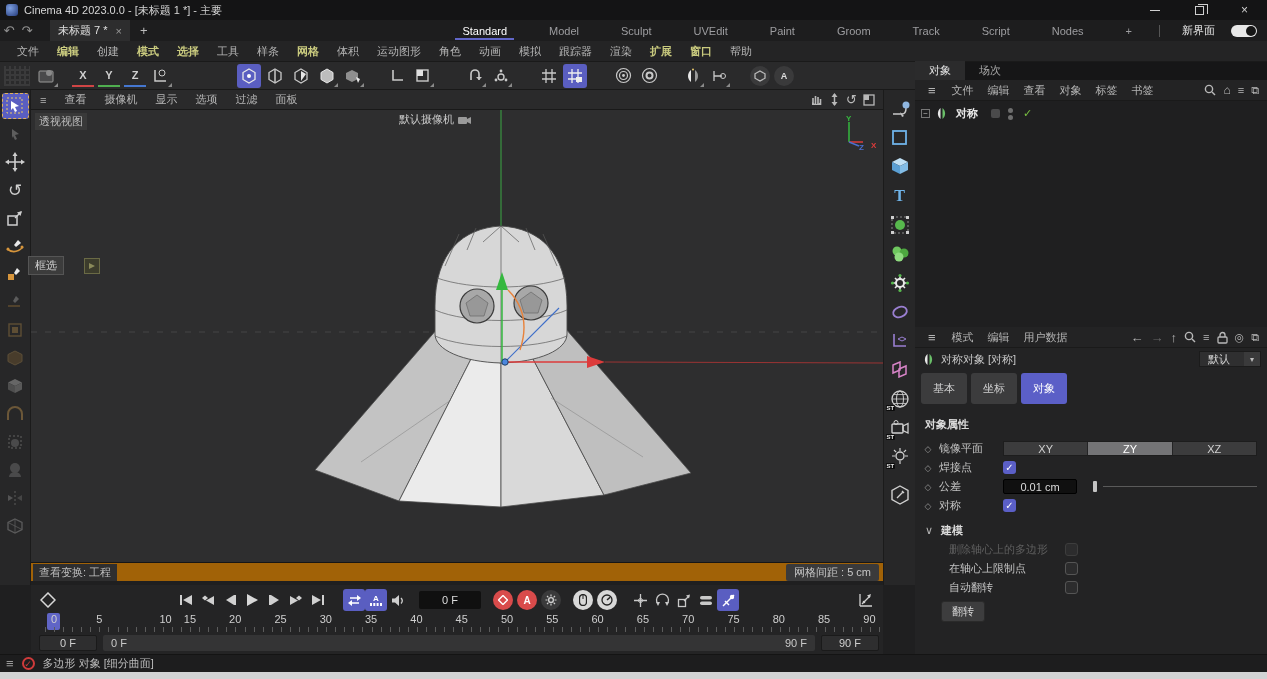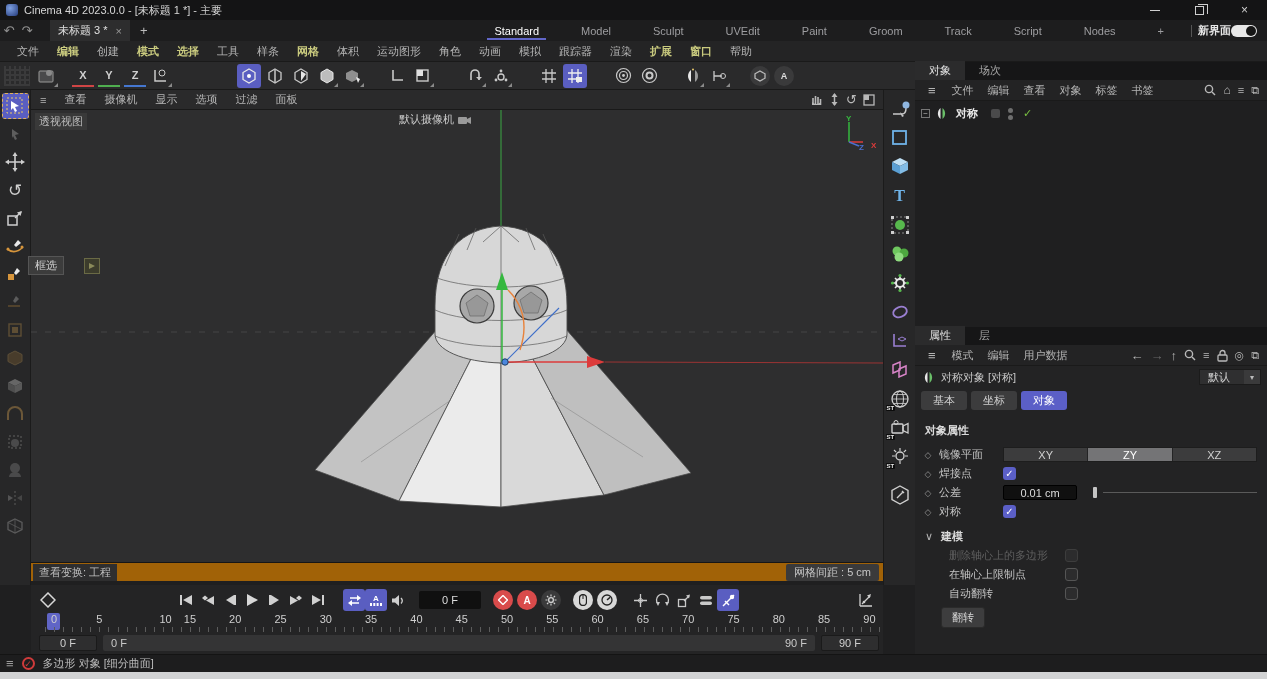--- a/index.html
+++ b/index.html
@@ -18,21 +18,21 @@
   #tabrow{left:0;top:20px;width:1267px;height:21px;background:#1d1d1e;display:flex;align-items:center}
   .histbtn{color:#8f8f8f;font-size:13px;width:18px;text-align:center}
   #doc-tab{background:#2d2d2e;height:100%;display:flex;align-items:center;padding:0 8px;margin-left:14px;color:#e0e0e0;gap:8px}
   #doc-tab .x{color:#9a9a9a;font-size:11px}
   #tab-add{color:#bdbdbd;font-size:13px;padding:0 10px}
   #layout-tabs{margin-left:auto;display:flex;align-items:center;height:100%}
   .ltab{padding:0 21px;height:100%;display:flex;align-items:center;color:#9d9da0;position:relative}
   .ltab.active{color:#fff}
   .ltab.active:after{content:"";position:absolute;left:14px;right:14px;bottom:1px;height:2px;background:#6166c8}
   #layout-sep{width:1px;height:12px;background:#555;margin:0 6px}
-  #new-ui{color:#e6e6e6;font-weight:bold;margin:0 0}
+  #new-ui{color:#e6e6e6;font-weight:normal;margin:0 16px}
   #ui-toggle{width:26px;height:12px;background:#e8e8e8;border-radius:6px;position:relative;margin-right:10px}
   #ui-toggle:before{content:"";position:absolute;right:1px;top:1px;width:10px;height:10px;border-radius:50%;background:#161616}
   
   #menubar{left:0;top:41px;width:1267px;height:21px;background:#242425;display:flex;align-items:center;padding-left:8px;border-bottom:1px solid #1a1a1a}
   .mi{padding:0 9px;color:#b4b4b4}
   .mi.hl{color:#c9ca7e;font-weight:bold}
   
   #toolbar{left:0;top:62px;width:1267px;height:28px;background:#2a2a2b;border-bottom:1px solid #191919;display:flex;align-items:center}
   .grip{width:26px;height:20px;margin:0 4px;background:repeating-linear-gradient(0deg,#3a3a3b 0 2px,transparent 2px 5px),repeating-linear-gradient(90deg,#3a3a3b 0 2px,transparent 2px 5px)}
   .tbtn{width:24px;height:24px;border-radius:3px;display:flex;align-items:center;justify-content:center;margin:0 1px;position:relative}
@@ -84,21 +84,21 @@
   .tag{width:13px;height:13px;background:#454546;border-radius:2px;position:relative;margin-left:3px}
   .tag.phong:before{content:"";position:absolute;left:0;top:0;border-top:7px solid #dcdcdc;border-right:7px solid transparent}
   .tag.phong:after{content:"";position:absolute;left:0;bottom:0;width:7px;height:2px;background:#5b8dd6}
   .tag.checker{background:conic-gradient(#d8d8d8 0 25%,#333 0 50%,#d8d8d8 0 75%,#333 0)}
   
   #am-objrow{display:flex;align-items:center;height:22px;padding:0 6px;gap:5px;background:#232324}
   #am-preset{margin-left:auto;display:flex;align-items:center;background:#2f2f30;border:1px solid #1b1b1b;height:16px}
   #am-preset .v{padding:0 14px 0 8px;color:#d2d2d2}
   #am-preset .dd{width:16px;height:100%;background:#3a3a3b;display:flex;align-items:center;justify-content:center;color:#bbb;font-size:8px}
   #am-subtabs{display:flex;gap:4px;padding:3px 6px;background:#232324}
-  .stab{padding:2px 12px;border-radius:3px;background:#3c3c3d;color:#cfcfcf}
+  .stab{padding:8px 12px;border-radius:3px;background:#3c3c3d;color:#cfcfcf}
   .stab.active{background:#5b5fc7;color:#fff}
   #am-body{flex:1;background:#232324;padding:6px 8px 0 8px;overflow:hidden}
   .sect{color:#dadada;font-weight:bold;margin:4px 0 7px 2px}
   .arow{display:flex;align-items:center;height:19px;gap:6px}
   .dia{color:#8e8e8e;font-size:9px;width:10px;text-align:center}
   .alab{width:58px;color:#c3c3c3}
   .seg{display:flex;flex:1;height:15px;border:1px solid #1d1d1d;margin-right:2px}
   .segc{flex:1;background:#3c3c3d;color:#d0d0d0;display:flex;align-items:center;justify-content:center;border-right:1px solid #242425}
   .segc:last-child{border-right:none}
   .segc.active{background:#747476;color:#fff}
@@ -152,21 +152,21 @@
         <div class="restore"></div>
       </div>
     <div class="winbtn">×</div>
   </div>
 </div>
 
 <div id="tabrow" class="abs">
   <span class="histbtn">↶</span>
   <span class="histbtn">↷</span>
   <div id="doc-tab">
-    <span>未标题 3 *</span>
+    <span>未标题 7 *</span>
     <span class="x">×</span>
   </div>
   <span id="tab-add">+</span>
   <div id="layout-tabs">
       <span class="ltab active">Standard</span>
       <span class="ltab">Model</span>
       <span class="ltab">Sculpt</span>
       <span class="ltab">UVEdit</span>
       <span class="ltab">Paint</span>
       <span class="ltab">Groom</span>
@@ -716,24 +716,20 @@
       <span class="oname sel">对称</span>
       <span class="dotsq"></span>
       <span class="dots">
           <i></i>
           <i></i>
         </span>
       <span class="gcheck">✓</span>
     </div>
   </div>
 
-  <div class="ptabs">
-    <span class="ptab active">属性</span>
-    <span class="ptab">层</span>
-  </div>
   <div class="pmenu">
     <span class="pmi" style="font-size:13px">≡</span>
     <span id="am-menu-items" style="display:flex">
         <span class="pmi">模式</span>
         <span class="pmi">编辑</span>
         <span class="pmi">用户数据</span>
       </span>
     <span class="ics">
       <span style="font-size:13px">←</span>
       <span style="font-size:13px;color:#686868">→</span>

